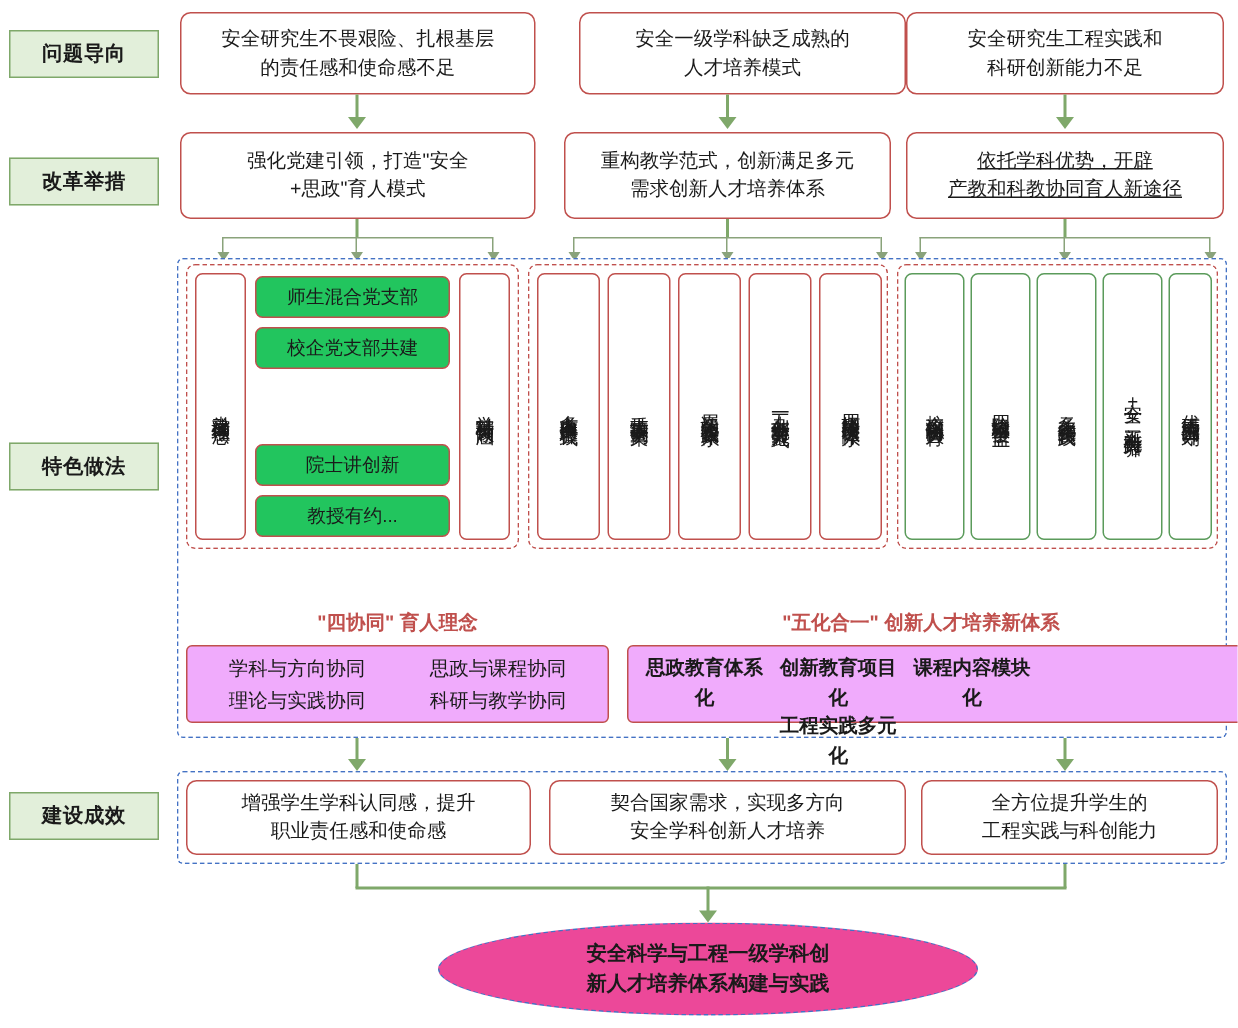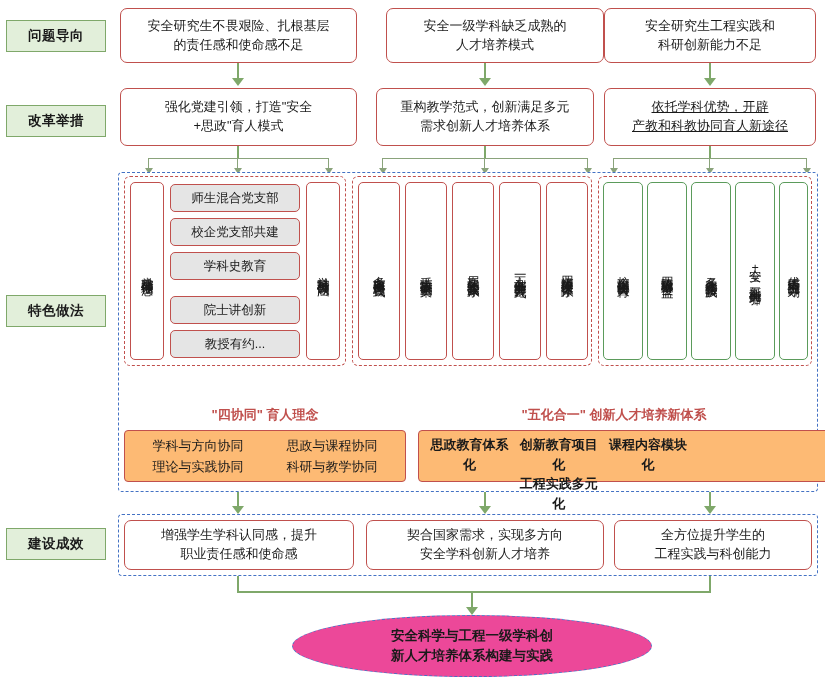--- a/index.html
+++ b/index.html
@@ -54,21 +54,21 @@
     background: #ffffff;
     border-radius: 6px;
   }
   .dashbox-blue {
     border: 1px dashed #4472c4;
     background: #ffffff;
     border-radius: 4px;
   }
 
   .smallbox {
-    background: #e5e5e5;
+    background: #22c55e;
     border: 1px solid #c0504d;
     border-radius: 5px;
     display: flex;
     align-items: center;
     justify-content: center;
     text-align: center;
     font-size: 12.5px;
     line-height: 1.3;
     padding: 1px 3px;
   }
@@ -95,21 +95,21 @@
     font-weight: bold;
     color: #c0504d;
     text-align: center;
     display: flex;
     align-items: center;
     justify-content: center;
   }
 
   .pairbox {
     border: 1px solid #c0504d;
-    background: #fdba74;
+    background: #f0abfc;
     border-radius: 4px;
     display: grid;
     align-items: center;
     font-size: 13px;
     line-height: 1.5;
     padding: 4px 6px;
   }
   .pairbox span { text-align: center; }
 
   .ellipse {
@@ -205,21 +205,20 @@
   <div class="abs stage-label" style="left:6px; top:295px; width:100px; height:32px;">特色做法</div>
 
   <div class="abs dashbox-blue" style="left:118px; top:172px; width:700px; height:320px;"></div>
 
   <div class="abs dashbox" style="left:124px; top:176px; width:222px; height:190px;"></div>
   <div class="abs vbox" style="left:130px; top:182px; width:34px; height:178px;">党建引领信仰理念</div>
   <div class="abs vbox" style="left:306px; top:182px; width:34px; height:178px;">学科精神引领内涵</div>
 
   <div class="abs smallbox" style="left:170px; top:184px; width:130px; height:28px;">师生混合党支部</div>
   <div class="abs smallbox" style="left:170px; top:218px; width:130px; height:28px;">校企党支部共建</div>
-  <div class="abs smallbox" style="left:170px; top:252px; width:130px; height:28px;">学科史教育</div>
   <div class="abs smallbox" style="left:170px; top:296px; width:130px; height:28px;">院士讲创新</div>
   <div class="abs smallbox" style="left:170px; top:330px; width:130px; height:28px;">教授有约...</div>
 
   <div class="abs dashbox" style="left:352px; top:176px; width:240px; height:190px;"></div>
   <div class="abs vbox" style="left:358px; top:182px; width:42px; height:178px;">多方向本硕博培养模式</div>
   <div class="abs vbox" style="left:405px; top:182px; width:42px; height:178px;">重特大事故调查案例</div>
   <div class="abs vbox" style="left:452px; top:182px; width:42px; height:178px;">层次化的实验实践体系</div>
   <div class="abs vbox" style="left:499px; top:182px; width:42px; height:178px;">五十一创新能力提升范式</div>
   <div class="abs vbox" style="left:546px; top:182px; width:42px; height:178px;">四级闭环质量保障体系</div>
 

